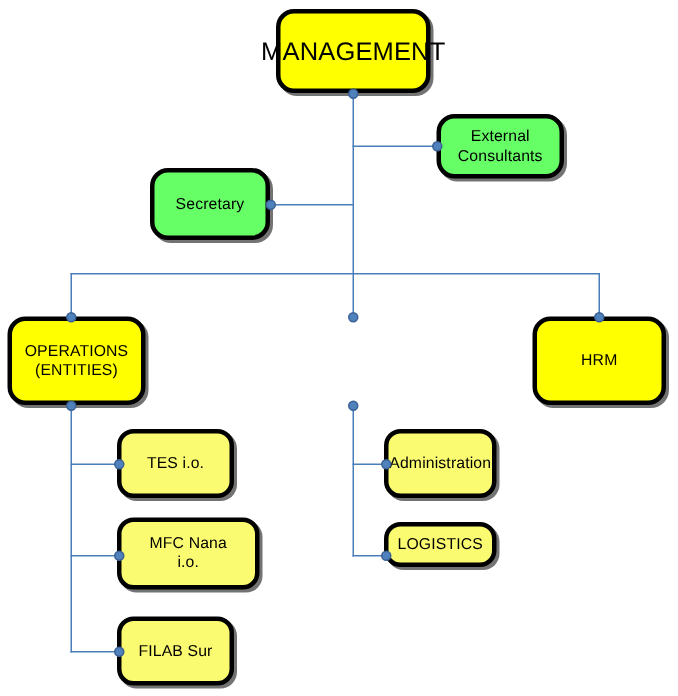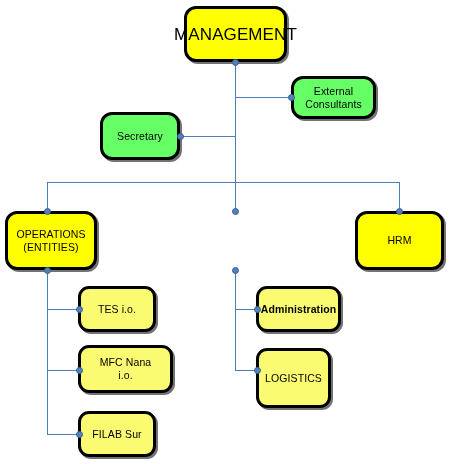--- a/index.html
+++ b/index.html
@@ -123,25 +123,25 @@
 
   <div class="box leafbox fill-pale-yellow" style="left:78px; top:345px; width:95px; height:48px;">
     <span class="box-label">MFC Nana
 i.o.</span>
   </div>
 
   <div class="box leafbox fill-pale-yellow" style="left:78px; top:411px; width:78px; height:46px;">
     <span class="box-label">FILAB Sur</span>
   </div>
 
-  <div class="box leafbox fill-pale-yellow" style="left:256px; top:286px; width:85px; height:46px;font-weight:bold;">
+  <div class="box leafbox fill-pale-yellow" style="left:256px; top:286px; width:75px; height:46px;">
     <span class="box-label">Administration</span>
   </div>
 
-  <div class="box leafbox fill-pale-yellow" style="left:256px; top:348px; width:75px; height:60px;">
+  <div class="box leafbox fill-pale-yellow" style="left:256px; top:348px; width:75px; height:30px;">
     <span class="box-label">LOGISTICS</span>
   </div>
 
   <div class="node-dot" style="left:232px; top:59px;"></div>
   <div class="node-dot" style="left:288px; top:94px;"></div>
   <div class="node-dot" style="left:177px; top:133px;"></div>
 
   <div class="node-dot" style="left:44px; top:208px;"></div>
   <div class="node-dot" style="left:232px; top:208px;"></div>
   <div class="node-dot" style="left:396px; top:208px;"></div>

